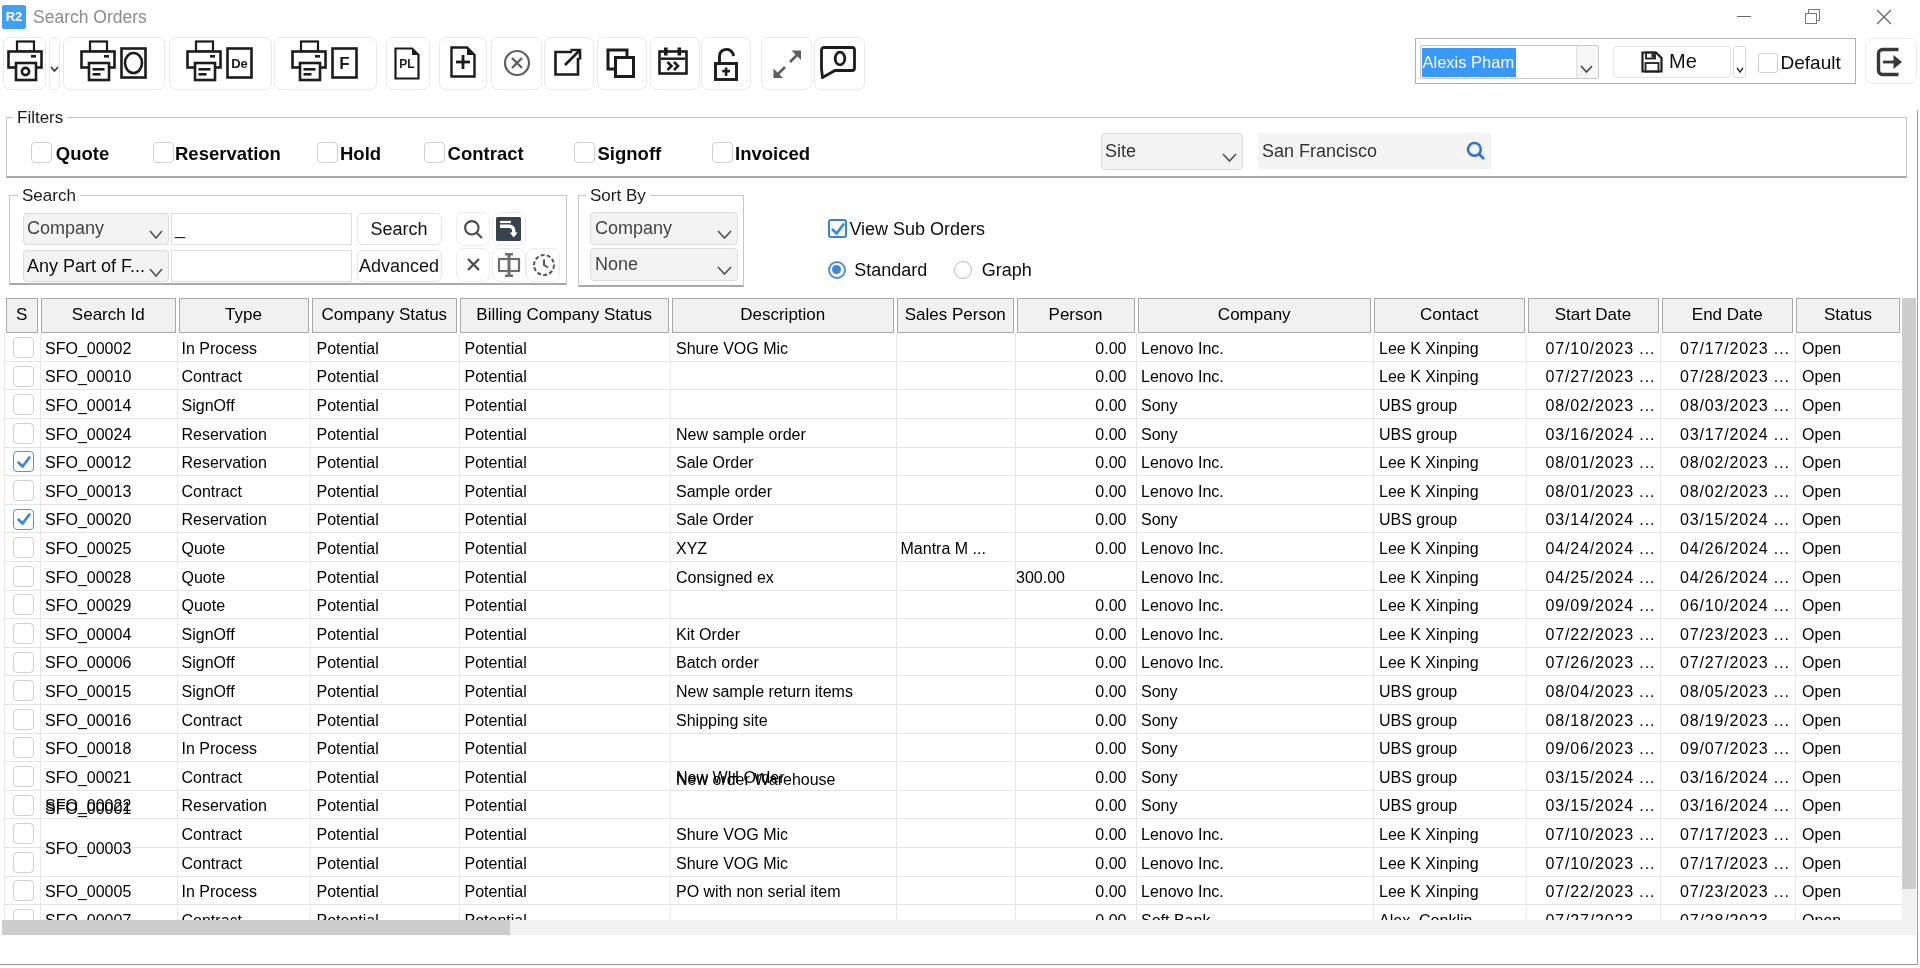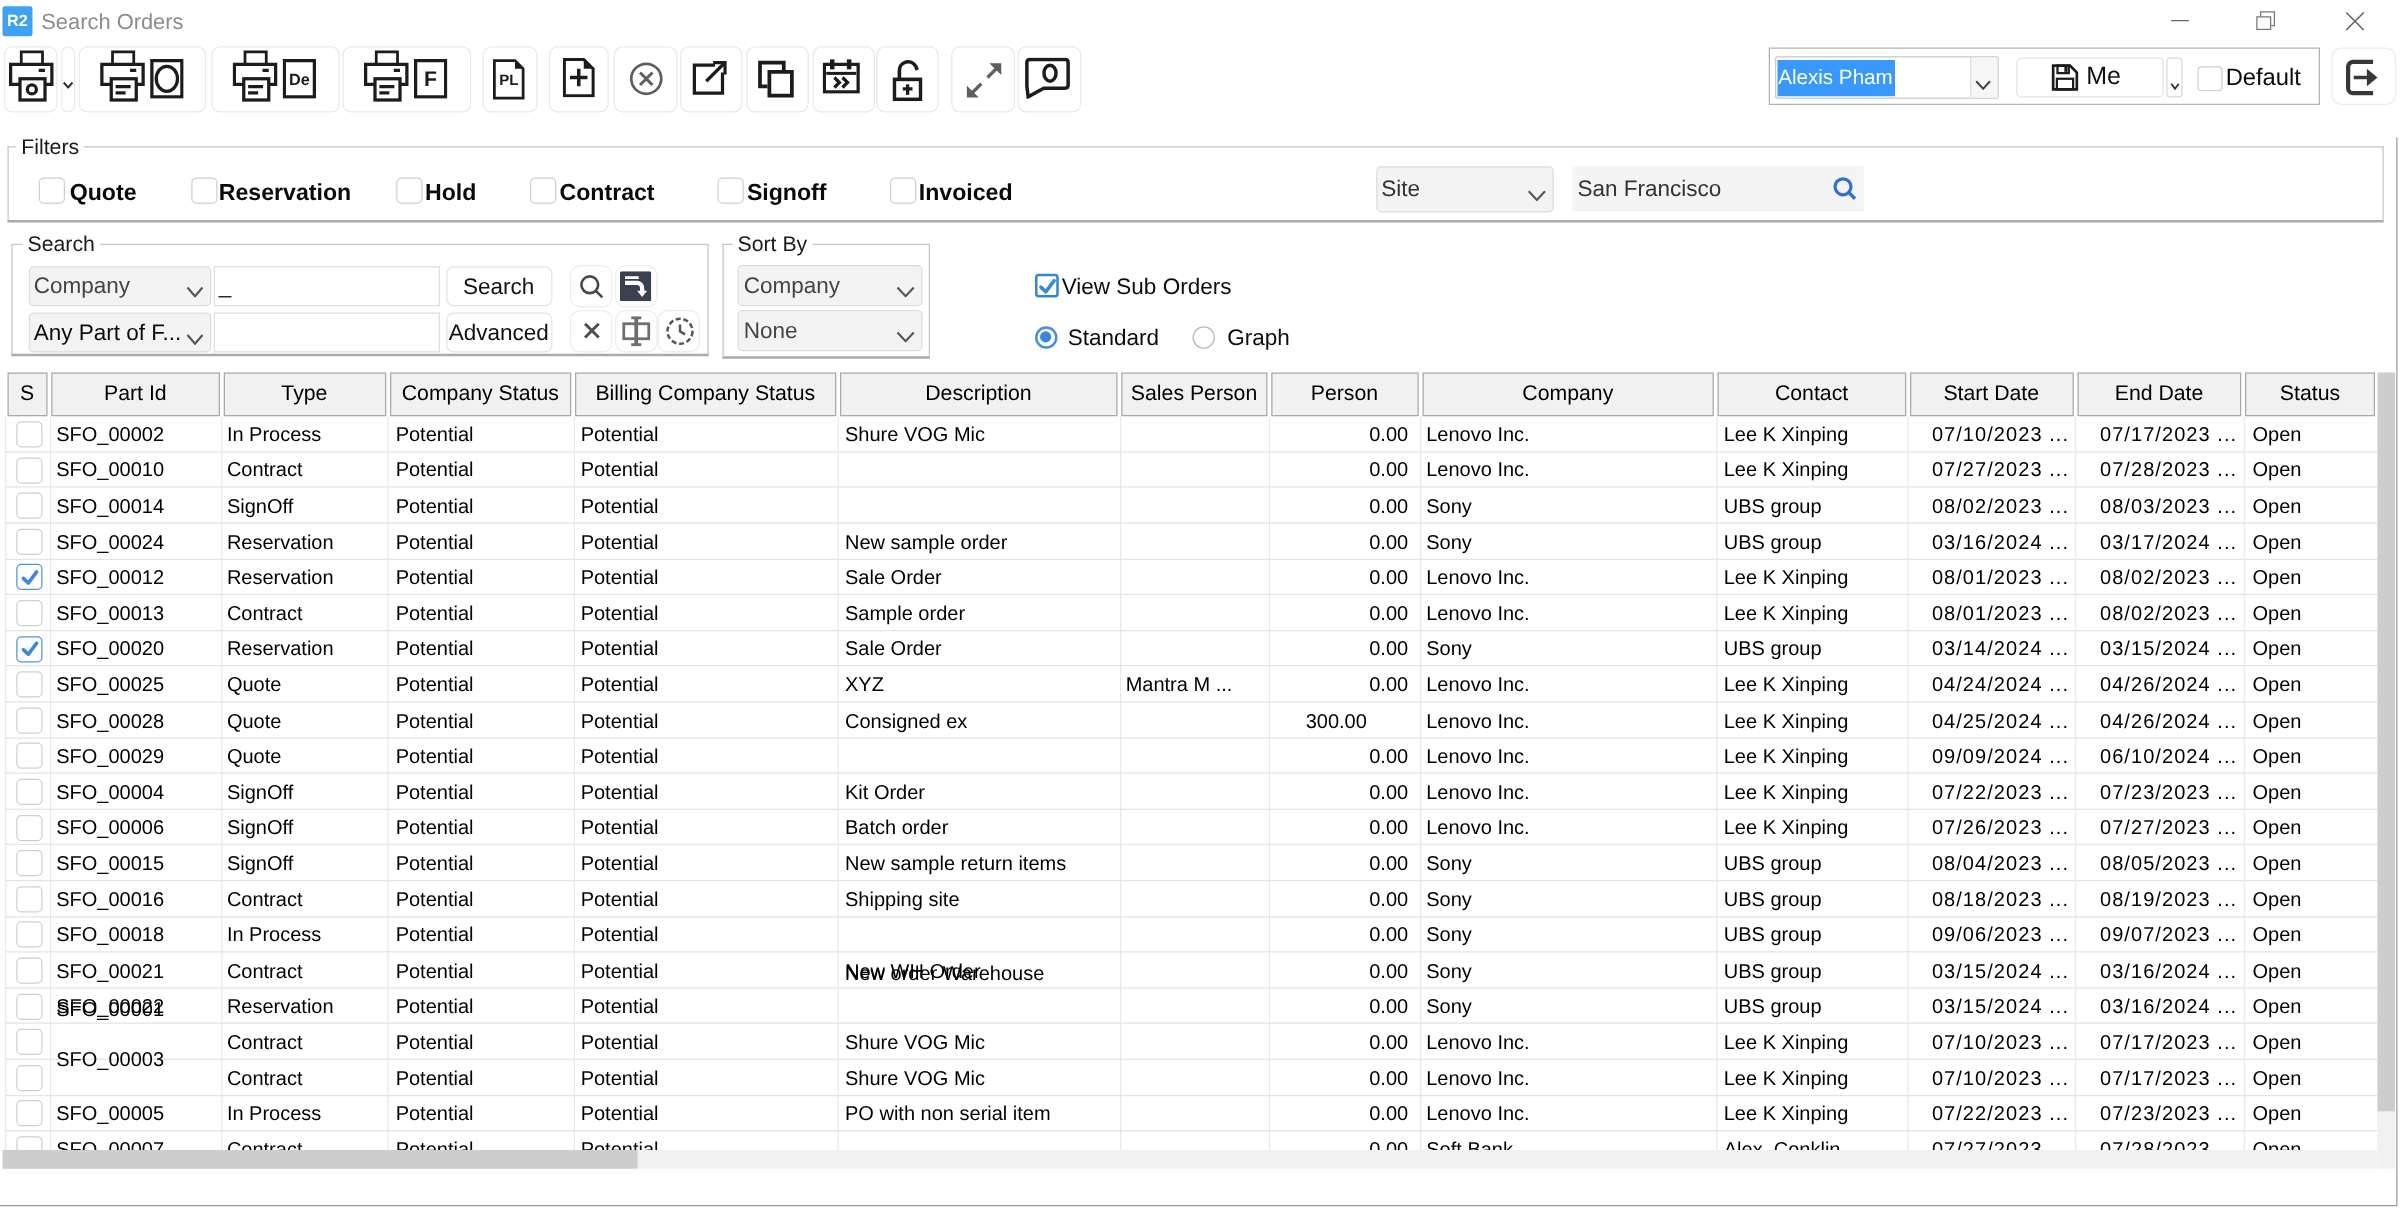--- a/index.html
+++ b/index.html
@@ -241,21 +241,21 @@
 <div style="position:absolute;left:830.5px;top:221.5px"><svg width="14" height="14" viewBox="0 0 14 14" style="">
       <path d="M1.68 7.700000000000001 L5.6000000000000005 11.479999999999999 L12.32 2.52" fill="none" stroke="#3c87d8" stroke-width="2.8" stroke-linecap="round" stroke-linejoin="round"></path>
     </svg></div>
 <div class="abs" style="left:849.4px;top:219px;font-size:18px;color:#0c0c0c">View Sub Orders</div>
 <div class="abs" style="left:827.8px;top:260.9px;width:18px;height:18px;border:2px solid #4a90d9;border-radius:50%;background:#fff"></div>
 <div class="abs" style="left:832.3px;top:265.4px;width:9px;height:9px;border-radius:50%;background:#3c87d8"></div>
 <div class="abs" style="left:854.2px;top:260px;font-size:18px;color:#0c0c0c">Standard</div>
 <div class="abs" style="left:954.4px;top:260.9px;width:18px;height:18px;border:1.5px solid #b9b9b9;border-radius:50%;background:#fff"></div>
 <div class="abs" style="left:981.8px;top:260px;font-size:18px;color:#0c0c0c">Graph</div>
 <div class="hc" style="left:5.5px;top:298px;width:32.5px;height:34.5px;line-height:32.5px">S</div>
-<div class="hc" style="left:41.0px;top:298px;width:134.5px;height:34.5px;line-height:32.5px">Part Id</div>
+<div class="hc" style="left:41.0px;top:298px;width:134.5px;height:34.5px;line-height:32.5px">Search Id</div>
 <div class="hc" style="left:178.5px;top:298px;width:130.0px;height:34.5px;line-height:32.5px">Type</div>
 <div class="hc" style="left:311.5px;top:298px;width:145.5px;height:34.5px;line-height:32.5px">Company Status</div>
 <div class="hc" style="left:460.0px;top:298px;width:208.5px;height:34.5px;line-height:32.5px">Billing Company Status</div>
 <div class="hc" style="left:671.5px;top:298px;width:222.5px;height:34.5px;line-height:32.5px">Description</div>
 <div class="hc" style="left:897.0px;top:298px;width:116.5px;height:34.5px;line-height:32.5px">Sales Person</div>
 <div class="hc" style="left:1016.5px;top:298px;width:118.0px;height:34.5px;line-height:32.5px">Person</div>
 <div class="hc" style="left:1137.5px;top:298px;width:233.5px;height:34.5px;line-height:32.5px">Company</div>
 <div class="hc" style="left:1374.0px;top:298px;width:150.5px;height:34.5px;line-height:32.5px">Contact</div>
 <div class="hc" style="left:1527.5px;top:298px;width:131.0px;height:34.5px;line-height:32.5px">Start Date</div>
 <div class="hc" style="left:1661.5px;top:298px;width:131.5px;height:34.5px;line-height:32.5px">End Date</div>
@@ -384,21 +384,21 @@
 <div class="cell" style="left:1527px;top:201.70000000000002px;width:132px;padding-left:18.5px;letter-spacing:0.85px">04/24/2024 ...</div>
 <div class="cell" style="left:1661px;top:201.70000000000002px;width:132.5px;padding-left:19px;letter-spacing:0.85px">04/26/2024 ...</div>
 <div class="cell" style="left:1795.5px;top:201.70000000000002px;width:105.0px;padding-left:6.5px">Open</div>
 <div class="abs" style="left:4px;top:256.40000000000003px;width:1897.5px;height:1px;background:#e4e4e4"></div>
 <div class="cb" style="left:13px;top:232.60000000000002px"></div>
 <div class="cell" style="left:40.5px;top:230.3px;width:135.5px;padding-left:4.5px">SFO_00028</div>
 <div class="cell" style="left:178px;top:230.3px;width:131px;padding-left:3.5px">Quote</div>
 <div class="cell" style="left:311px;top:230.3px;width:146.5px;padding-left:5.5px">Potential</div>
 <div class="cell" style="left:459.5px;top:230.3px;width:209.5px;padding-left:5px">Potential</div>
 <div class="cell" style="left:671px;top:230.3px;width:223.5px;padding-left:5px">Consigned ex</div>
-<div class="cell" style="left:1016px;top:230.3px;width:119px;padding-right:13px;text-align:center">300.00</div>
+<div class="cell" style="left:1016px;top:230.3px;width:119px;padding-right:13px;text-align:left">300.00</div>
 <div class="cell" style="left:1137px;top:230.3px;width:234.5px;padding-left:4px">Lenovo Inc.</div>
 <div class="cell" style="left:1373.5px;top:230.3px;width:151.5px;padding-left:5.5px">Lee K Xinping</div>
 <div class="cell" style="left:1527px;top:230.3px;width:132px;padding-left:18.5px;letter-spacing:0.85px">04/25/2024 ...</div>
 <div class="cell" style="left:1661px;top:230.3px;width:132.5px;padding-left:19px;letter-spacing:0.85px">04/26/2024 ...</div>
 <div class="cell" style="left:1795.5px;top:230.3px;width:105.0px;padding-left:6.5px">Open</div>
 <div class="abs" style="left:4px;top:285.00000000000006px;width:1897.5px;height:1px;background:#e4e4e4"></div>
 <div class="cb" style="left:13px;top:261.20000000000005px"></div>
 <div class="cell" style="left:40.5px;top:258.90000000000003px;width:142px;padding-left:4.5px">SFO_00029</div>
 <div class="cell" style="left:178px;top:258.90000000000003px;width:131px;padding-left:3.5px">Quote</div>
 <div class="cell" style="left:311px;top:258.90000000000003px;width:146.5px;padding-left:5.5px">Potential</div>

